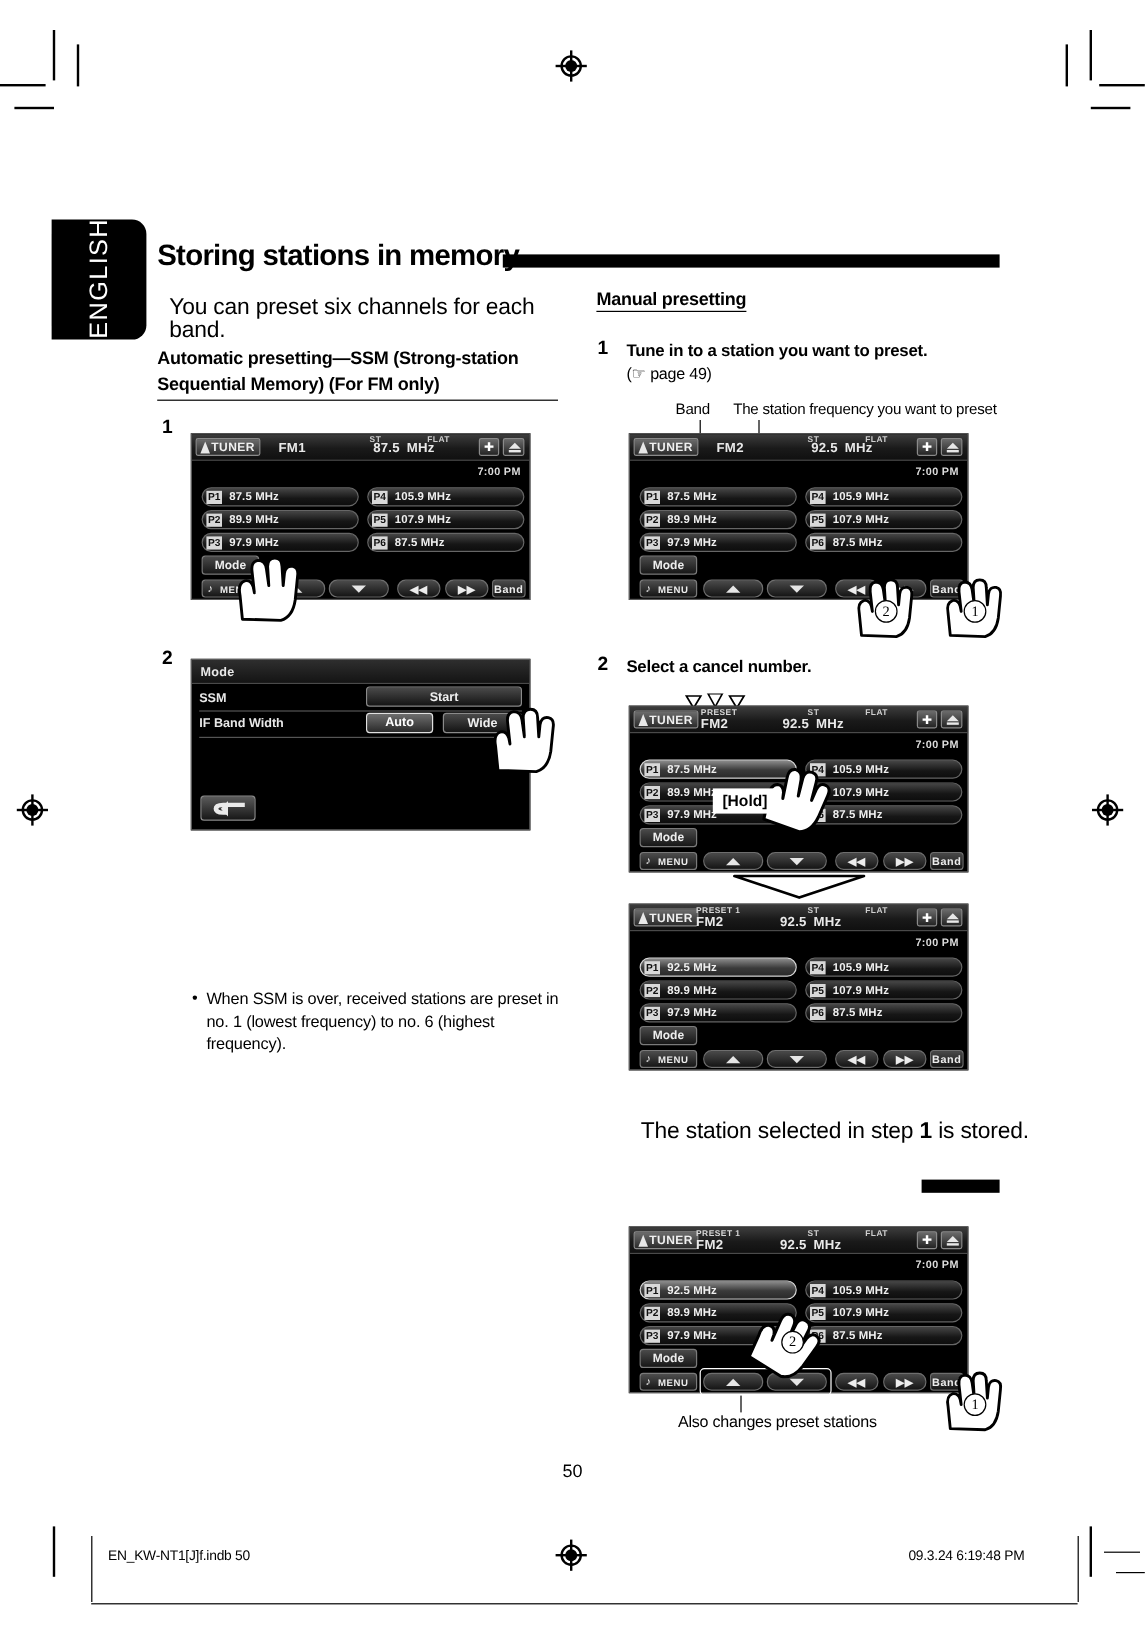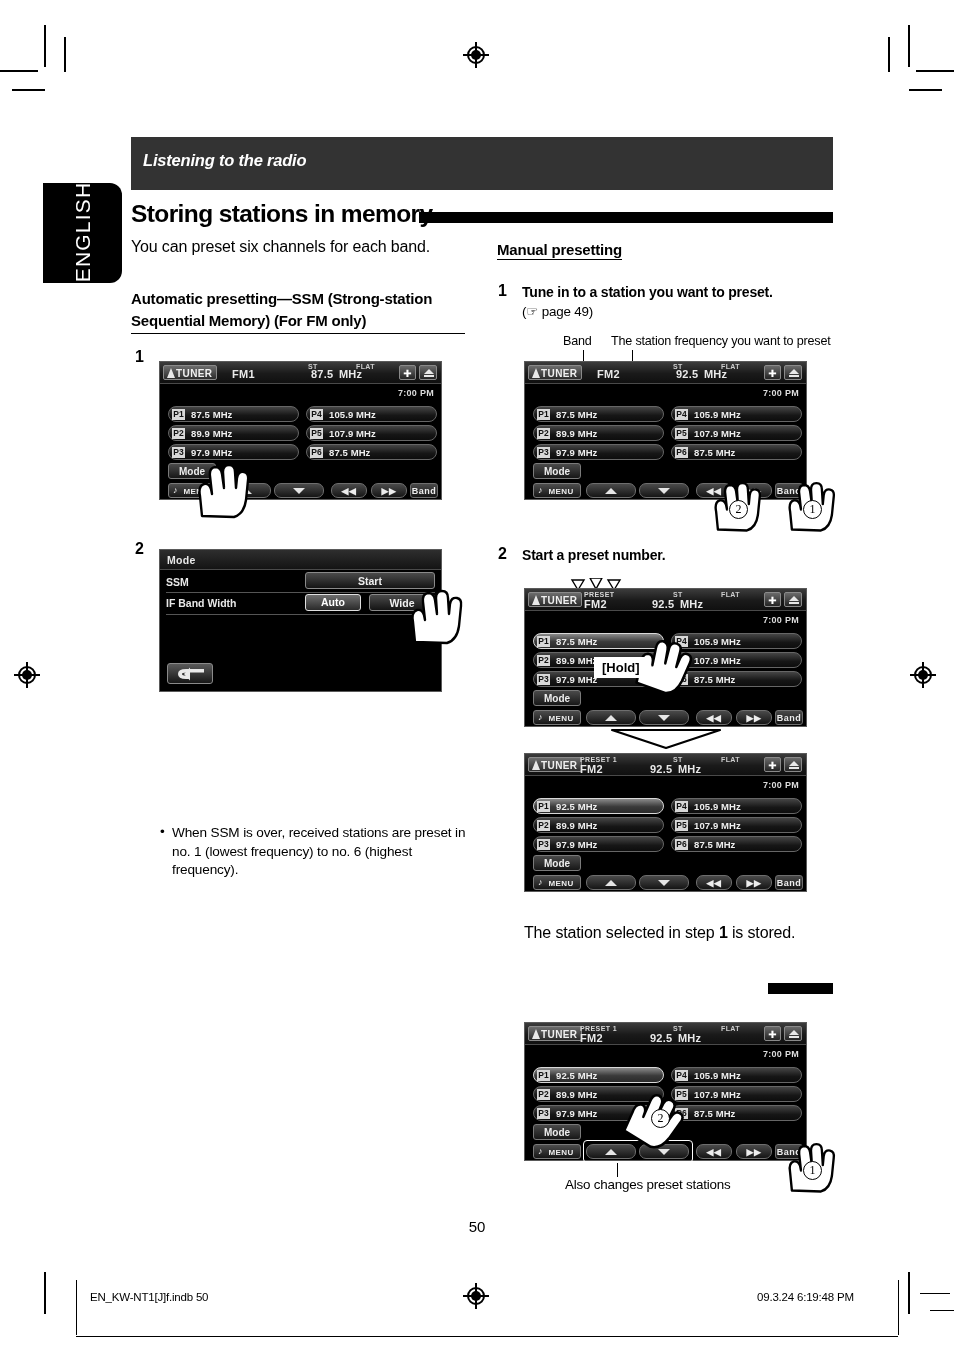--- a/index.html
+++ b/index.html
@@ -79,22 +79,22 @@
   h2.sub{
     position:absolute; margin:0;
     font-size:15px; font-weight:bold;
     border-bottom:1.6px solid #000;
     padding-bottom:1px;
     letter-spacing:-.2px;
   }
   h2.sub .ln2{ display:block; }
 
   p.body{
-    position:absolute; margin:0;
-    font-size:16px; line-height:18.5px;
+    position:absolute; margin:10px;
+    font-size:19px; line-height:18.5px;
     letter-spacing:-.15px;
   }
 
   .stepnum{
     position:absolute;
     font-size:16px; font-weight:bold;
   }
   .steptxt{
     position:absolute;
     font-size:14px; font-weight:bold;
@@ -335,23 +335,20 @@
     <div class="cross-h"></div>
       <div class="cross-v"></div>
     <div class="ring"></div>
     <div style="position:absolute;left:8px;top:8px;width:10px;height:10px;border-radius:50%;background:#000;"></div>
   </div>
 
   <div class="lang-tab">
     <span>ENGLISH</span>
   </div>
 
-  <div class="runhead">
-    <span>Listening to the radio</span>
-  </div>
 
   <h1 class="sect" style="left:131px;top:200px;">Storing stations in memory</h1>
   <div class="sect-bar" style="left:419px;top:212px;width:414px;"></div>
 
   <p class="body" style="left:131px;top:238px;width:340px;">You can preset six channels for each band.</p>
 
   <h2 class="sub" style="left:131px;top:288px;width:334px;line-height:22px;">
     <span class="ln2">Automatic presetting—SSM (Strong-station</span>
     <span class="ln2">Sequential Memory) (For FM only)</span>
   </h2>
@@ -553,21 +550,21 @@
   <div class="circnum" style="left:729px;top:500px;">2</div>
 
   <div class="hand" style="left:781px;top:476px;">
     <svg width="60" height="58" viewBox="0 0 66 62">
       <path d="M12 58 L10 38 Q8 28 14 26 Q19 25 21 31 L22 36 L20 18 Q19 10 25 9 Q31 9 32 16 L34 30 L33 14 Q33 7 39 7 Q45 7 45 14 L46 30 L47 20 Q48 13 54 14 Q59 15 58 22 L56 42 Q54 56 44 59 Z" fill="#fff" stroke="#000" stroke-width="2.6" stroke-linejoin="round"></path>
     </svg>
   </div>
   <div class="circnum" style="left:803px;top:500px;">1</div>
 
   <div class="stepnum" style="left:498px;top:545px;">2</div>
-  <div class="steptxt" style="left:522px;top:546px;width:300px;">Start a preset number.</div>
+  <div class="steptxt" style="left:522px;top:546px;width:300px;">Select a cancel number.</div>
 
   <div class="spark" style="left:568px;top:578px;">
     <svg width="60" height="34" viewBox="0 0 60 34">
       <path d="M4 2 L16 2 L10 12 Z" fill="#fff" stroke="#000" stroke-width="1.4"></path>
       <path d="M22 0 L34 0 L28 11 Z" fill="#fff" stroke="#000" stroke-width="1.4"></path>
       <path d="M40 2 L52 2 L46 12 Z" fill="#fff" stroke="#000" stroke-width="1.4"></path>
       <path d="M10 16 L22 16 L16 28 Z" fill="#fff" stroke="#000" stroke-width="1.4"></path>
       <path d="M30 16 L42 16 L36 28 Z" fill="#fff" stroke="#000" stroke-width="1.4"></path>
     </svg>
   </div>

